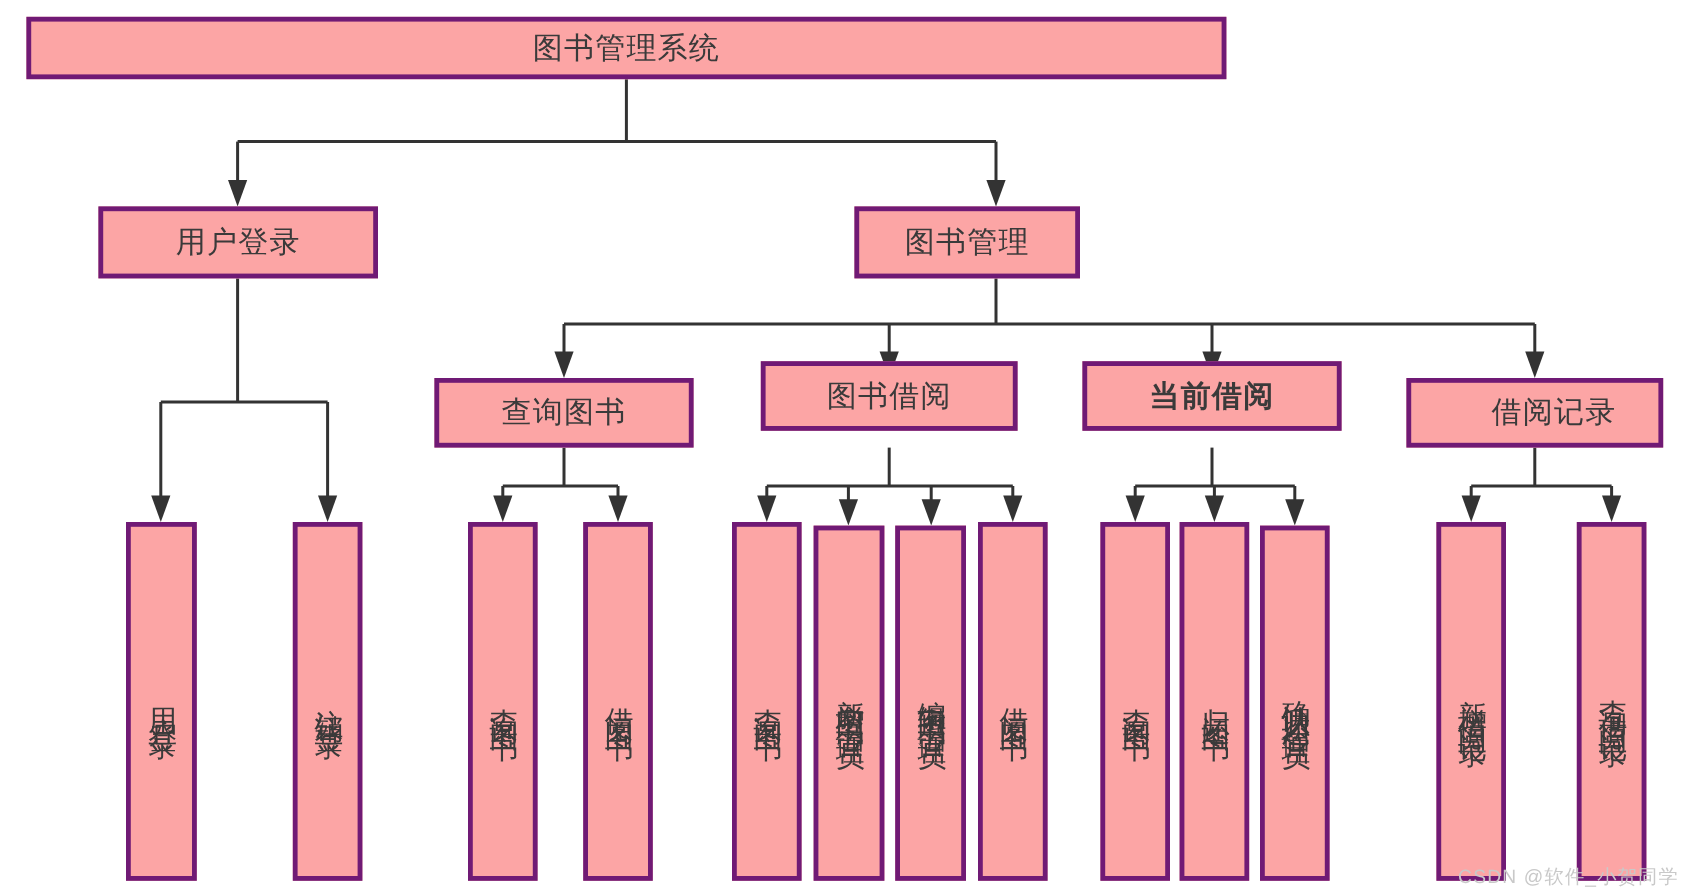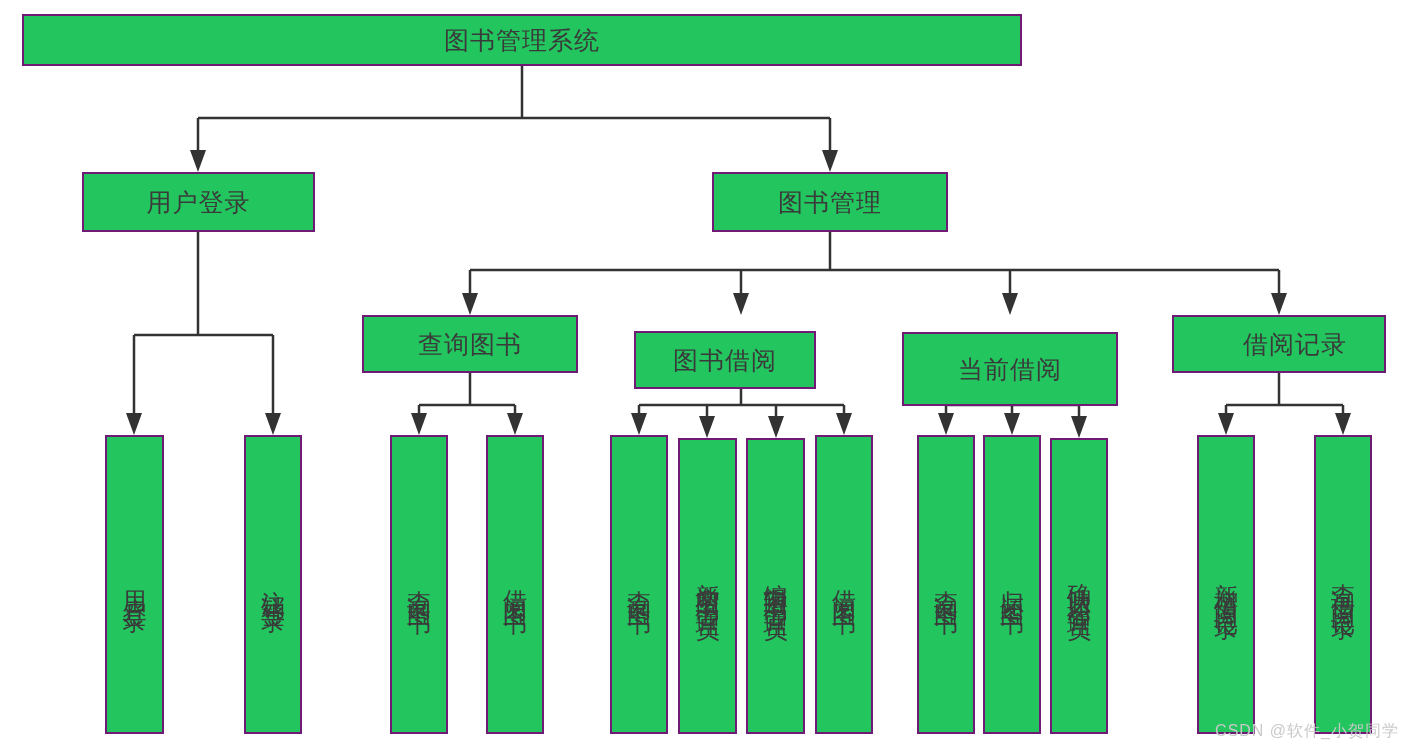--- a/index.html
+++ b/index.html
@@ -18,22 +18,22 @@
   .connectors {
     position: absolute;
     left: 0;
     top: 0;
     width: 1405px;
     height: 747px;
   }
   .node {
     position: absolute;
     box-sizing: border-box;
-    background: #22c55e;
-    border: 2px solid #701a75;
+    background: #fca5a5;
+    border: 4px solid #701a75;
     color: #3a3a3a;
     display: flex;
     align-items: center;
     justify-content: center;
     text-align: left;
   }
   .node.h {
     font-size: 25px;
     letter-spacing: 1px;
     line-height: 1;
@@ -126,25 +126,25 @@
       <polygon points="1004,413 1020,413 1012,435"></polygon>
       <polygon points="1071,416 1087,416 1079,438"></polygon>
       <polygon points="1218,413 1234,413 1226,435"></polygon>
       <polygon points="1335,413 1351,413 1343,435"></polygon>
     </g>
   </svg>
 
   <div class="node h" style="left:22px; top:14px; width:1000px; height:52px;">图书管理系统</div>
 
   <div class="node h" style="left:82px; top:172px; width:233px; height:60px;">用户登录</div>
-  <div class="node h" style="left:712px; top:172px; width:236px; height:60px;">图书管理</div>
+  <div class="node h" style="left:712px; top:172px; width:188px; height:60px;">图书管理</div>
 
   <div class="node h" style="left:362px; top:315px; width:216px; height:58px;">查询图书</div>
-  <div class="node h" style="left:634px; top:331px; width:182px; height:58px;">图书借阅</div>
-  <div class="node h" style="left:902px; top:332px; width:216px; height:74px;">当前借阅</div>
+  <div class="node h" style="left:634px; top:301px; width:214px; height:58px;">图书借阅</div>
+  <div class="node h" style="left:902px; top:301px; width:216px; height:58px;font-weight:bold;">当前借阅</div>
   <div class="node h" style="left:1172px; top:315px; width:214px; height:58px;padding-left:32px;">借阅记录</div>
 
   <div class="node v" style="left:105px; top:435px; width:59px; height:299px;">用户登录</div>
   <div class="node v" style="left:244px; top:435px; width:58px; height:299px;">注销登录</div>
 
   <div class="node v" style="left:390px; top:435px; width:58px; height:299px;">查询图书</div>
   <div class="node v" style="left:486px; top:435px; width:58px; height:299px;">借阅图书</div>
 
   <div class="node v" style="left:610px; top:435px; width:58px; height:299px;">查询图书</div>
   <div class="node v long" style="left:678px; top:438px; width:59px; height:296px;">新增图书（管理员）</div>

